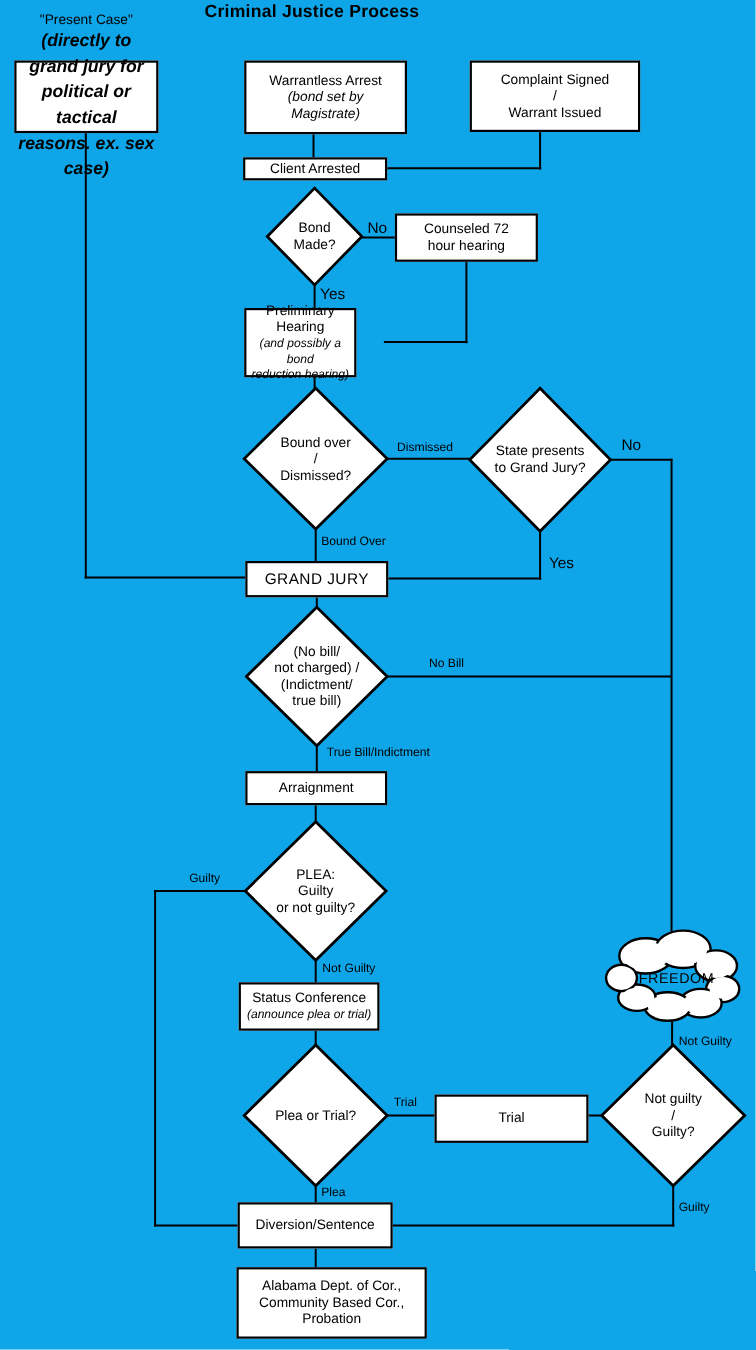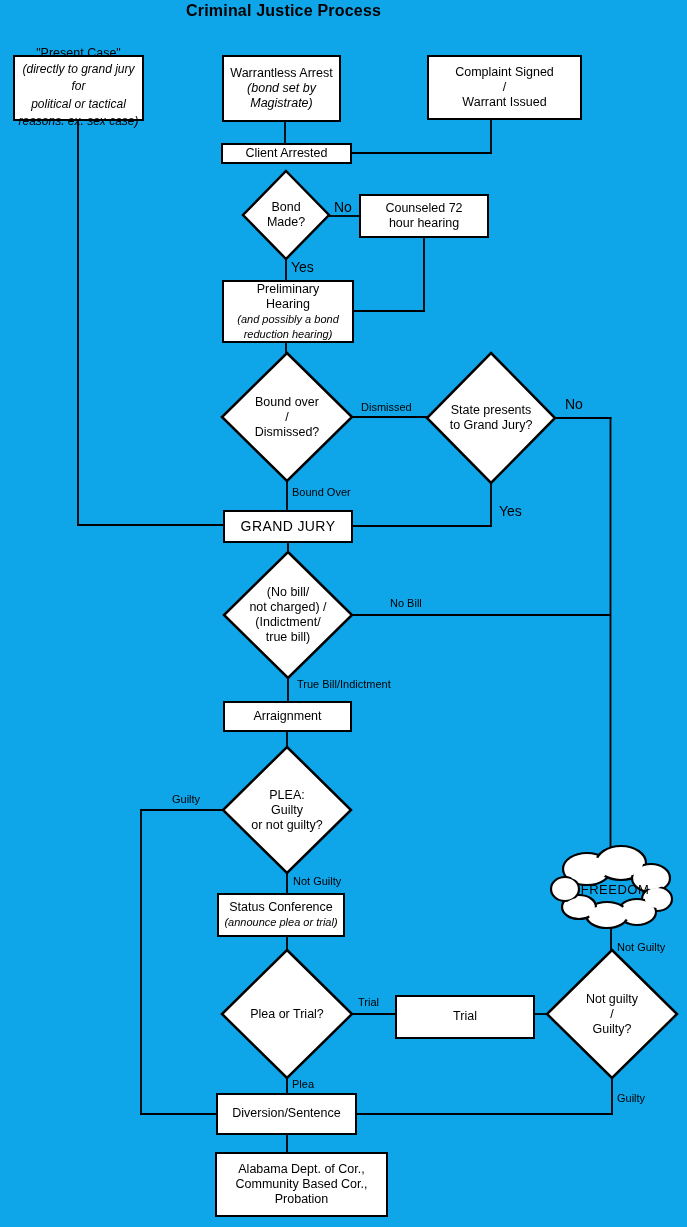--- a/index.html
+++ b/index.html
@@ -11,21 +11,21 @@
   .abs{position:absolute;box-sizing:border-box;}
   .title{
     font-size:16px;font-weight:700;white-space:nowrap;letter-spacing:.2px;
   }
   .node{
     border:2.5px solid #000;background:#fff;
     display:flex;flex-direction:column;align-items:center;justify-content:center;
     text-align:center;font-size:12.5px;line-height:1.22;white-space:pre-line;
   }
   .node .sub{font-style:italic;}
-  .node .sub.small{font-size:12px;line-height:1.45;}
+  .node .sub.small{font-size:16px;line-height:1.45;font-weight:bold;}
   .node .sub.mid{font-size:11px;line-height:1.3;}
   .pc-title{font-size:12.5px;}
   .gj{font-size:14px;letter-spacing:.4px;}
   .dmt{
     display:flex;align-items:center;justify-content:center;text-align:center;
     font-size:12.5px;line-height:1.2;white-space:pre-line;pointer-events:none;
   }
   .lbl{font-size:11px;white-space:nowrap;}
   .lbl.big{font-size:14px;}
   .freedom{
@@ -110,42 +110,42 @@
 
   <div class="abs title" style="left:186px;top:2px;">Criminal Justice Process</div>
 
   <div class="abs node" style="left:13px;top:55px;width:131px;height:66px;">
     <span class="pc-title">"Present Case"</span>
     <span class="sub small">(directly to grand jury for
 political or tactical
 reasons. ex. sex case)</span>
   </div>
 
-  <div class="abs node" style="left:222px;top:55px;width:119px;height:67px;">
+  <div class="abs node" style="left:222px;top:55px;width:148px;height:67px;">
     <span>Warrantless Arrest</span>
     <span class="sub">(bond set by
 Magistrate)</span>
   </div>
 
   <div class="abs node" style="left:427px;top:55px;width:155px;height:65px;">
     <span>Complaint Signed
 /
 Warrant Issued</span>
   </div>
 
   <div class="abs node" style="left:221px;top:143px;width:131px;height:21px;">
     <span>Client Arrested</span>
   </div>
 
   <div class="abs node" style="left:359px;top:194px;width:130px;height:44px;">
     <span>Counseled 72
 hour hearing</span>
   </div>
 
-  <div class="abs node" style="left:222px;top:280px;width:132px;height:63px;">
+  <div class="abs node" style="left:222px;top:280px;width:102px;height:63px;">
     <span>Preliminary
 Hearing</span>
     <span class="sub mid">(and possibly a bond
 reduction hearing)</span>
   </div>
 
   <div class="abs node" style="left:223px;top:510px;width:130px;height:33px;">
     <span class="gj">GRAND JURY</span>
   </div>
 

